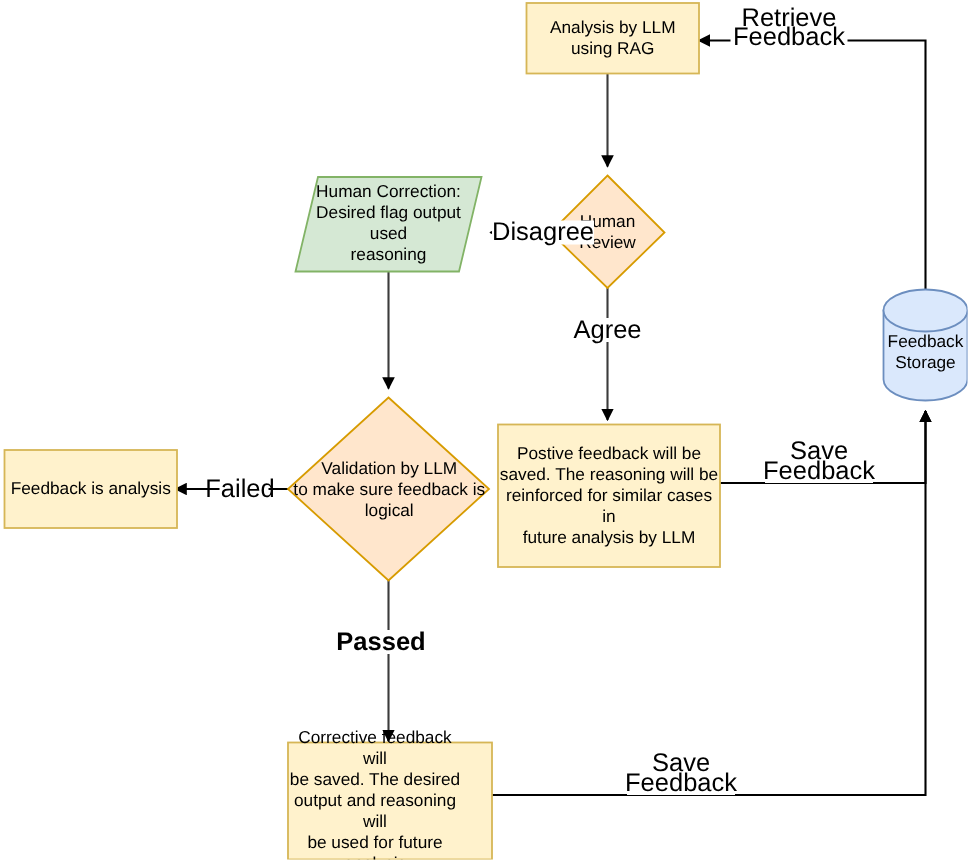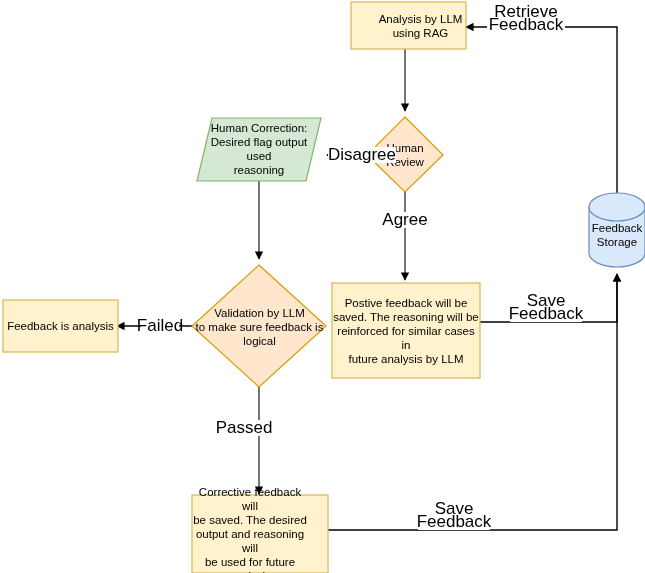--- a/index.html
+++ b/index.html
@@ -118,21 +118,21 @@
   <g>
     <rect x="192" y="495" width="136" height="78" fill="#fff2cc" stroke="#d6b656" stroke-width="1.2"></rect>
   </g>
 
   <g>
     <path d="M 589 207 L 589 253 A 28 14 0 0 0 645 253 L 645 207 Z" fill="#dae8fc" stroke="#6c8ebf" stroke-width="1.2"></path>
     <ellipse cx="617" cy="207" rx="28" ry="14" fill="#dae8fc" stroke="#6c8ebf" stroke-width="1.2"></ellipse>
   </g>
 </svg>
 
-<div class="node-label" style="left:351px; top:2px; width:115px; height:47px;padding-left:12px;">Analysis by LLM
+<div class="node-label" style="left:351px; top:2px; width:115px; height:47px;">Analysis by LLM
 using RAG</div>
 
 <div class="node-label" style="left:375px; top:131px; width:60px; height:48px;">Human
 Review</div>
 
 <div class="node-label" style="left:201px; top:120px; width:116px; height:58px;">Human Correction:
 Desired flag output used
 reasoning</div>
 
 <div class="node-label" style="left:191px; top:303px; width:137px; height:48px;">Validation by LLM
@@ -157,19 +157,19 @@
 
 <div class="edge-label" style="left:487px; top:3px; width:78px; height:30px;">Retrieve
 Feedback</div>
 
 <div class="edge-label" style="left:328px; top:147px; width:68px; height:16px;">Disagree</div>
 
 <div class="edge-label" style="left:385px; top:212px; width:40px; height:16px;">Agree</div>
 
 <div class="edge-label" style="left:141px; top:318px; width:38px; height:16px;">Failed</div>
 
-<div class="edge-label" style="left:222px; top:420px; width:44px; height:16px;">Passed</div>
+<div class="edge-label" style="left:232px; top:420px; width:44px; height:16px;font-weight:bold;">Passed</div>
 
 <div class="edge-label" style="left:510px; top:292px; width:72px; height:30px;">Save
 Feedback</div>
 
 <div class="edge-label" style="left:418px; top:500px; width:72px; height:30px;">Save
 Feedback</div>
 
 </body></html>

